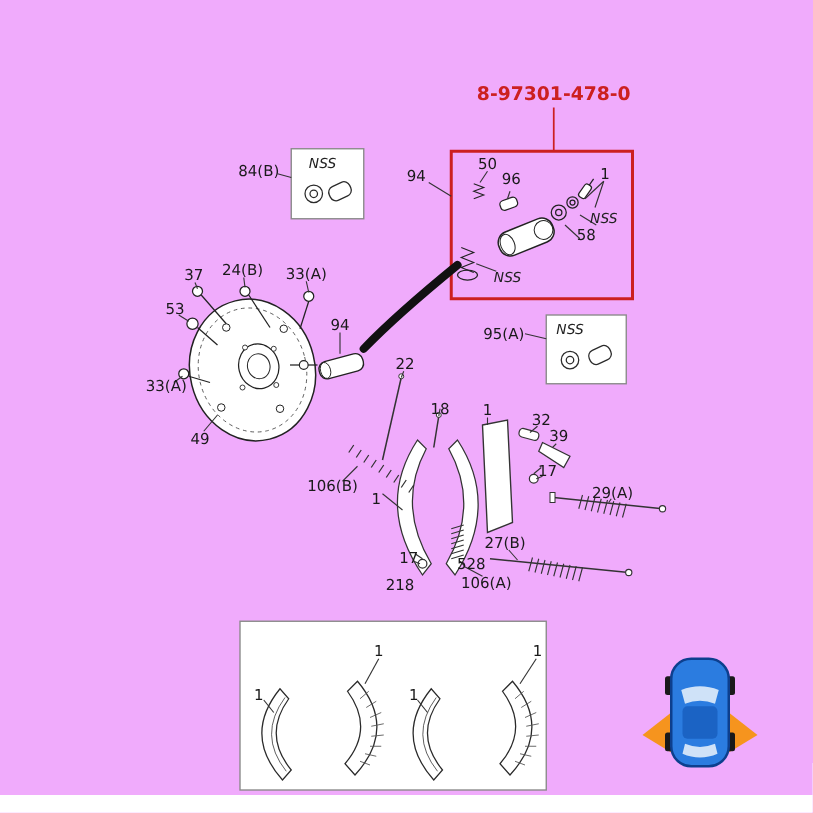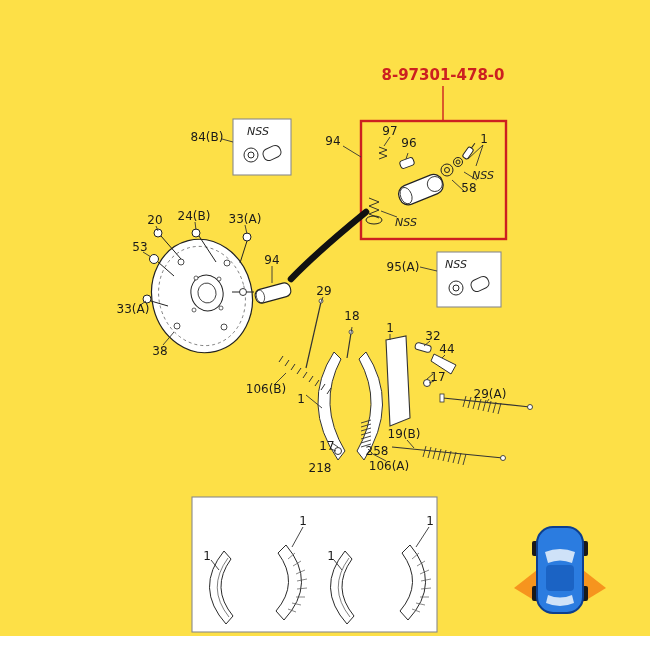--- a/index.html
+++ b/index.html
@@ -1,18 +1,18 @@
 <!DOCTYPE html>
 <html><head>
 <meta charset="utf-8">
 <style>
   * { margin:0; padding:0; box-sizing:border-box; }
   html,body { width:650px; height:650px; background:#ffffff; overflow:hidden;
               font-family:"DejaVu Sans", "Liberation Sans", sans-serif; }
-  .stage { position:absolute; left:0; top:0; width:650px; height:636px; background:#fde047; }
+  .stage { position:absolute; left:0; top:0; width:650px; height:636px; background:#f0abfc; }
   svg.draw { position:absolute; left:0; top:0; }
   .lbl { position:absolute; transform:translate(-50%,-50%); font-size:12px; color:#1a1a1a;
          white-space:nowrap; line-height:1; letter-spacing:0; }
   .lbl.small { font-size:11px; color:#222;font-style:italic; }
   .part-number { position:absolute; transform:translate(-50%,-50%); font-size:15px; font-weight:bold;
                  color:#cc2020; white-space:nowrap; cursor:pointer; }
 </style>
 </head>
 <body>
 
@@ -204,46 +204,46 @@
   </svg>
 
   <div class="part-number" style="left:443px;top:75px">8-97301-478-0</div>
 
   <div class="lbl" style="left:207px;top:137px">84(B)</div>
   <div class="lbl small" style="left:258px;top:131px">NSS</div>
   <div class="lbl" style="left:403px;top:267px">95(A)</div>
   <div class="lbl small" style="left:456px;top:264px">NSS</div>
 
   <div class="lbl" style="left:333px;top:141px">94</div>
-  <div class="lbl" style="left:390px;top:131px">97</div>
+  <div class="lbl" style="left:390px;top:131px">50</div>
   <div class="lbl" style="left:409px;top:143px">96</div>
   <div class="lbl" style="left:484px;top:139px">1</div>
   <div class="lbl small" style="left:483px;top:175px">NSS</div>
   <div class="lbl" style="left:469px;top:188px">58</div>
   <div class="lbl small" style="left:406px;top:222px">NSS</div>
 
-  <div class="lbl" style="left:155px;top:220px">20</div>
+  <div class="lbl" style="left:155px;top:220px">37</div>
   <div class="lbl" style="left:194px;top:216px">24(B)</div>
   <div class="lbl" style="left:245px;top:219px">33(A)</div>
   <div class="lbl" style="left:140px;top:247px">53</div>
   <div class="lbl" style="left:133px;top:309px">33(A)</div>
-  <div class="lbl" style="left:160px;top:351px">38</div>
+  <div class="lbl" style="left:160px;top:351px">49</div>
   <div class="lbl" style="left:272px;top:260px">94</div>
-  <div class="lbl" style="left:324px;top:291px">29</div>
-  <div class="lbl" style="left:352px;top:316px">18</div>
+  <div class="lbl" style="left:324px;top:291px">22</div>
+  <div class="lbl" style="left:352px;top:327px">18</div>
   <div class="lbl" style="left:390px;top:328px">1</div>
   <div class="lbl" style="left:433px;top:336px">32</div>
-  <div class="lbl" style="left:447px;top:349px">44</div>
+  <div class="lbl" style="left:447px;top:349px">39</div>
   <div class="lbl" style="left:438px;top:377px">17</div>
   <div class="lbl" style="left:490px;top:394px">29(A)</div>
   <div class="lbl" style="left:266px;top:389px">106(B)</div>
   <div class="lbl" style="left:301px;top:399px">1</div>
   <div class="lbl" style="left:327px;top:446px">17</div>
-  <div class="lbl" style="left:404px;top:434px">19(B)</div>
-  <div class="lbl" style="left:377px;top:451px">258</div>
+  <div class="lbl" style="left:404px;top:434px">27(B)</div>
+  <div class="lbl" style="left:377px;top:451px">528</div>
   <div class="lbl" style="left:389px;top:466px">106(A)</div>
 
   <div class="lbl" style="left:320px;top:468px">218</div>
   <div class="lbl" style="left:303px;top:521px">1</div>
   <div class="lbl" style="left:207px;top:556px">1</div>
   <div class="lbl" style="left:331px;top:556px">1</div>
   <div class="lbl" style="left:430px;top:521px">1</div>
 
 </div>
 

